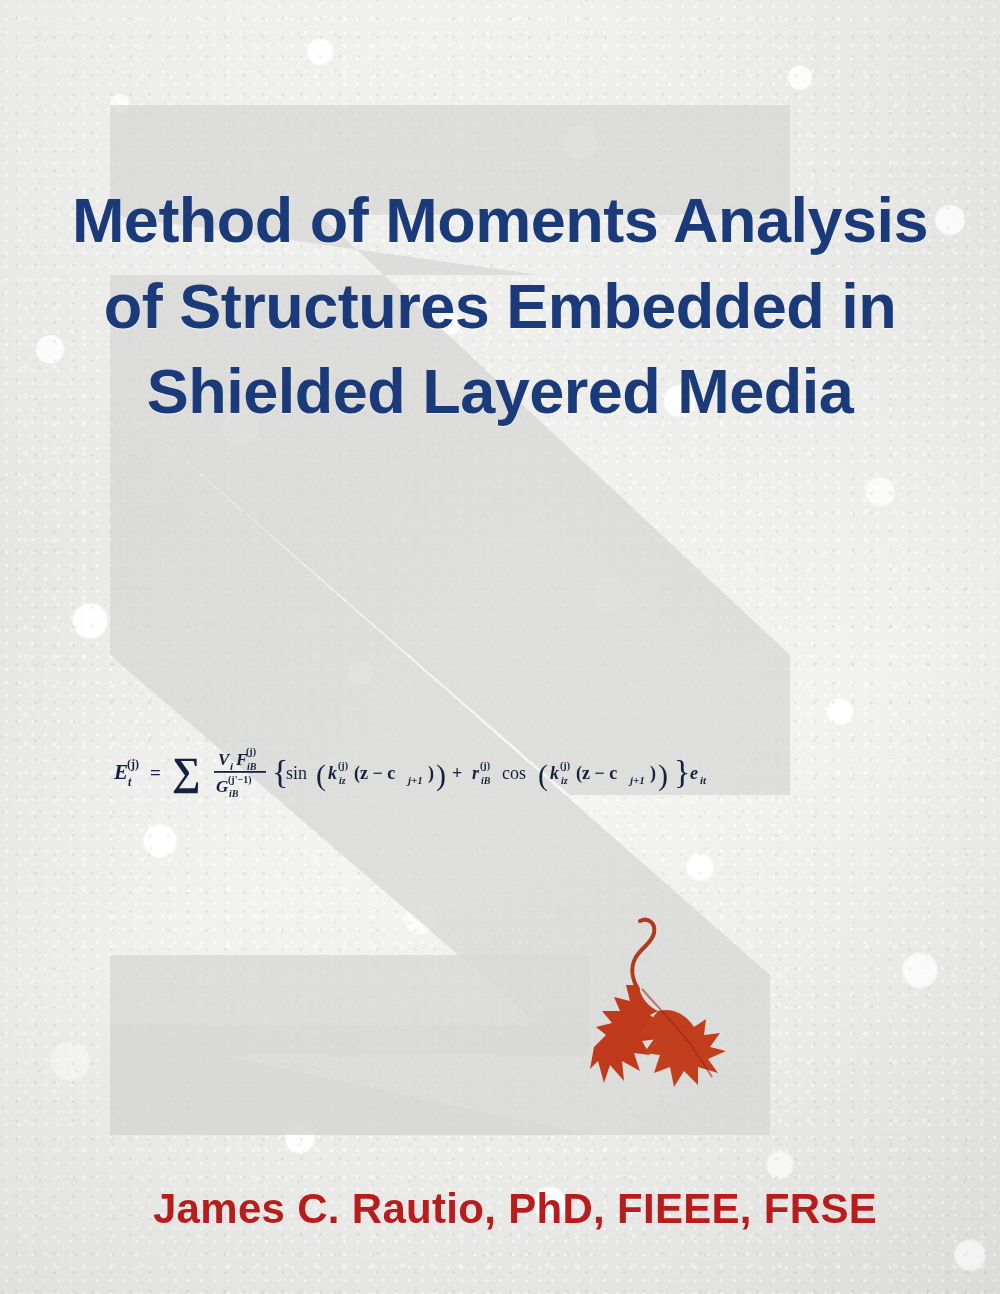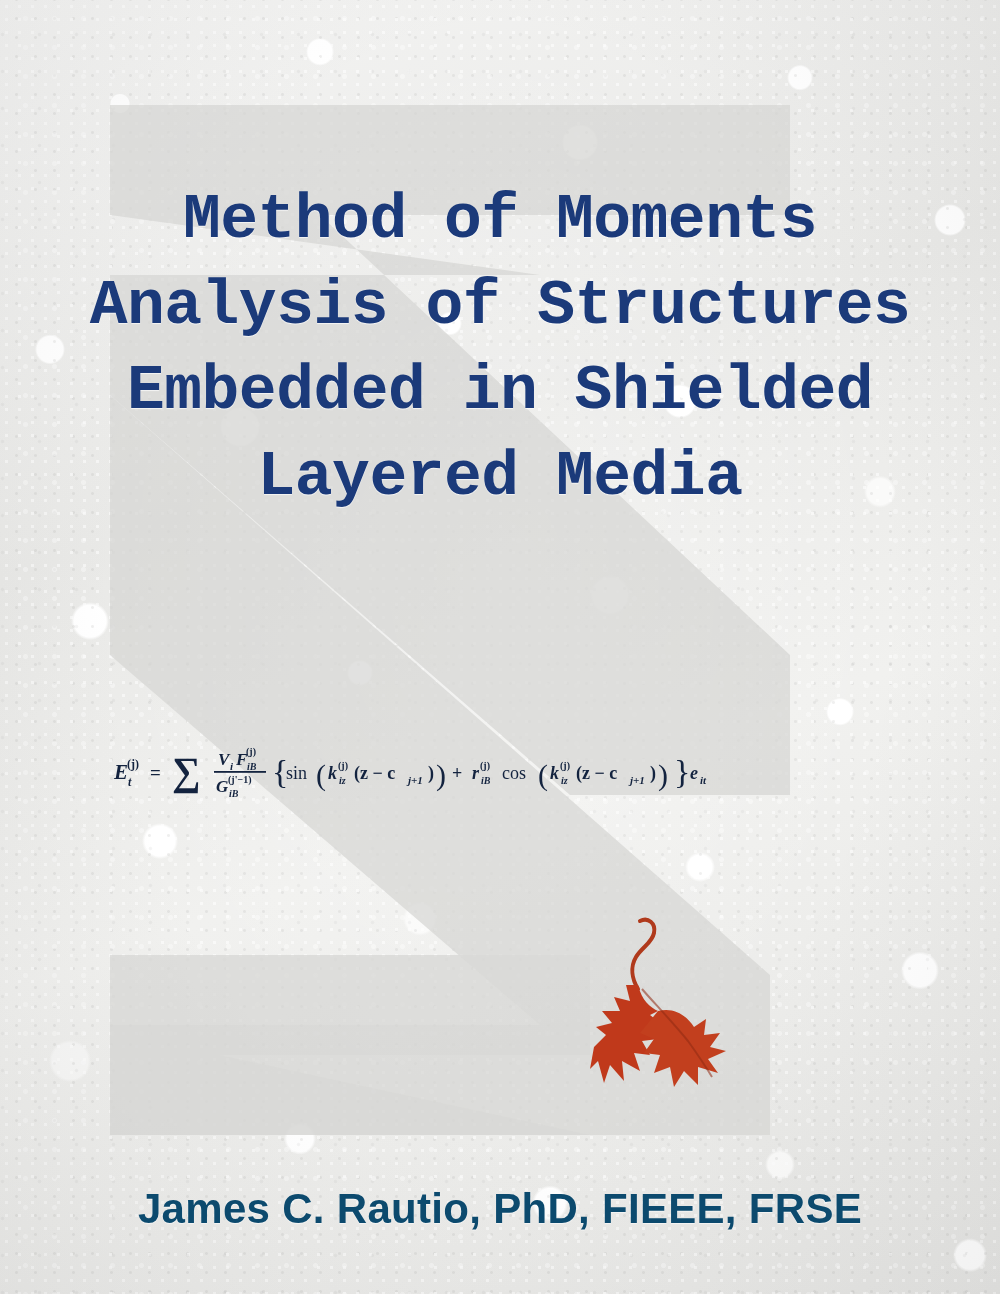--- a/index.html
+++ b/index.html
@@ -99,21 +99,20 @@
     left: 50px;
     top: 178px;
     width: 900px;
     text-align: center;
     color: #1b3a7a;
     font-weight: bold;
     font-size: 63px;
     line-height: 1.36;
     letter-spacing: -0.5px;
     text-shadow: 0 1px 1px rgba(255,255,255,0.7);
-    font-family: Liberation Mono, monospace;
   }
 
   .equation {
     position: absolute;
     left: 60px;
     top: 735px;
     width: 880px;
     text-align: center;
     color: #12233f;
     font-family: "Liberation Serif", serif;
@@ -128,25 +127,25 @@
     text-align: center;
     color: #1b3a7a;
     font-weight: bold;
     font-size: 29px;
     line-height: 1.45;
     text-shadow: 0 1px 1px rgba(255,255,255,0.6);
   }
 
   .author {
     position: absolute;
-    left: 40px;
+    left: 55px;
     top: 1185px;
     width: 920px;
     text-align: center;
-    color: #0c4a6e;
+    color: #b91c1c;
     font-weight: bold;
     font-size: 42px;
     letter-spacing: 0.3px;
     text-shadow: 0 1px 1px rgba(255,255,255,0.6);
   }
 
   .maple-leaf {
     position: absolute;
     left: 588px;
     top: 915px;

